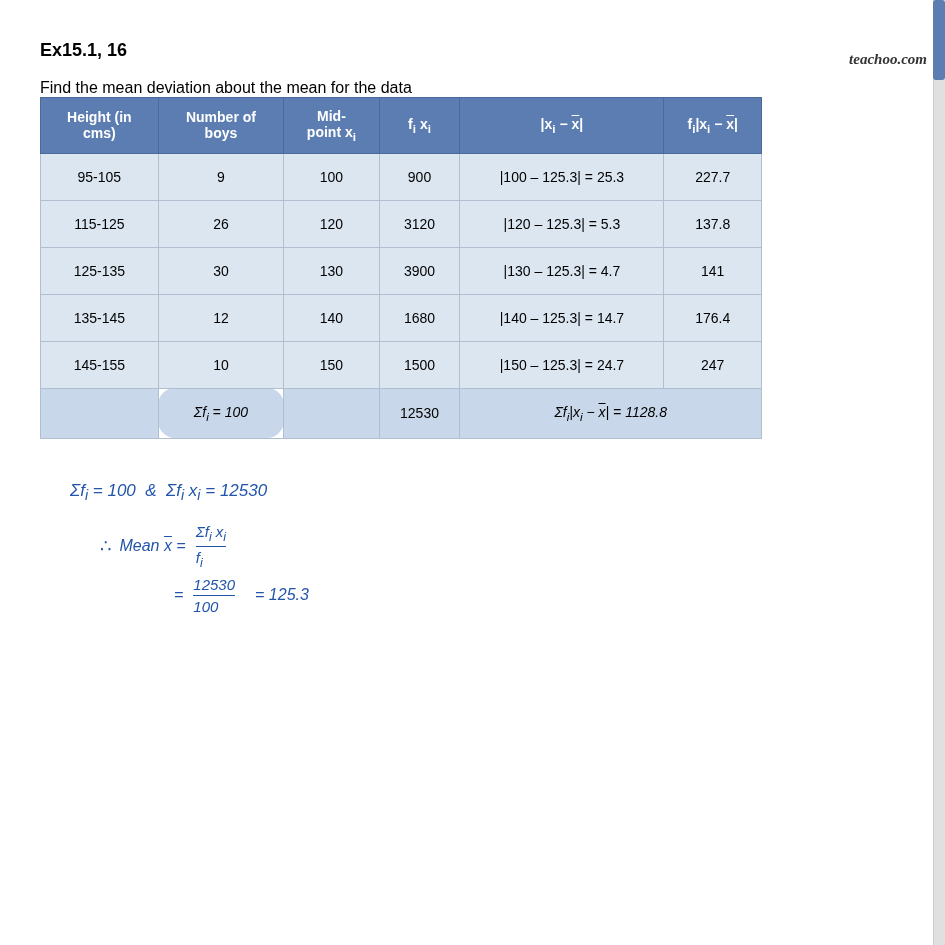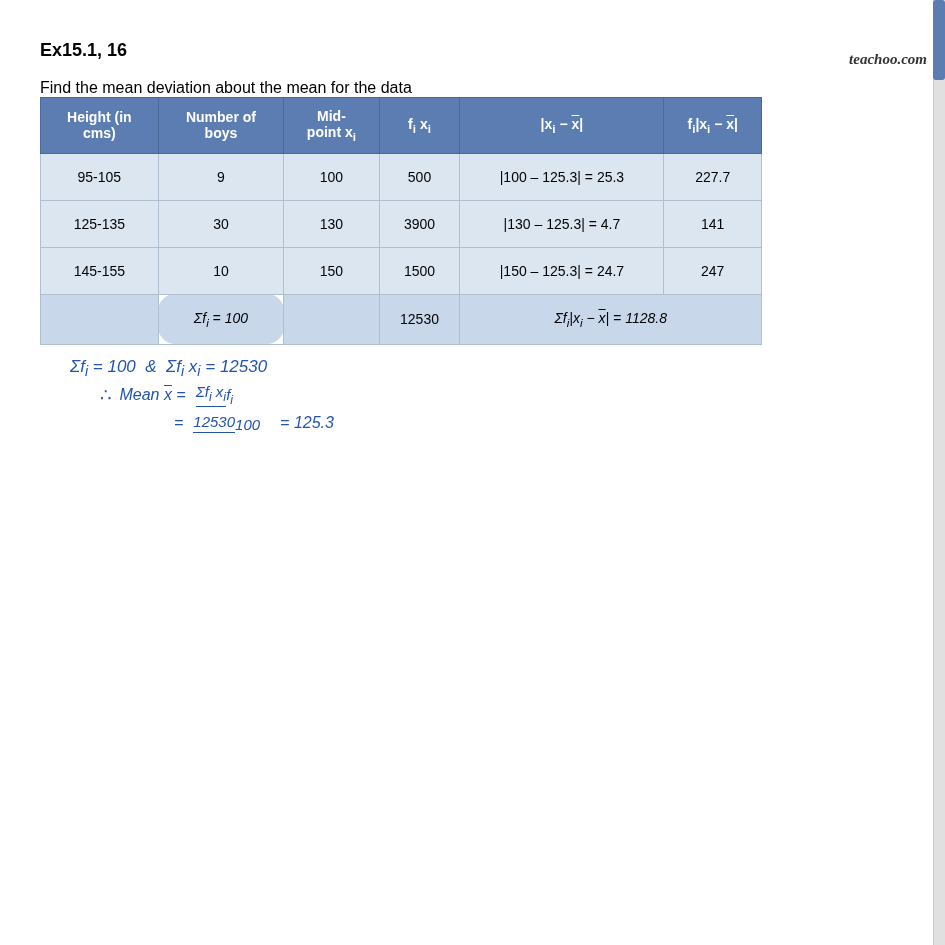--- a/index.html
+++ b/index.html
@@ -31,21 +31,21 @@
       margin-top: 10px;
     }
 
     .problem-statement {
       font-size: 16px;
     }
 
     table {
       border-collapse: collapse;
       width: 722px;
-      margin-bottom: 12px;
+      margin-bottom: 42px;
     }
 
     table thead tr th {
       background-color: #5b7db1;
       color: white;
       font-weight: bold;
       text-align: center;
       padding: 10px 8px;
       border: 1px solid #4a6a9a;
       font-size: 14px;
@@ -69,21 +69,21 @@
     }
 
     .summary-section {
       margin-top: 10px;
       margin-left: 30px;
     }
 
     .sum-line {
       font-size: 17px;
       color: #2255aa;
-      margin-bottom: 4px;
+      margin-bottom: 20px;
       font-style: italic;
     }
 
     .mean-section {
       margin-left: 30px;
       color: #2255aa;
       font-size: 16px;
     }
 
     .mean-line {
@@ -94,22 +94,22 @@
     }
 
     .therefore-symbol {
       font-size: 18px;
       margin-right: 8px;
       font-style: normal;
     }
 
     .fraction {
       display: inline-flex;
-      flex-direction: row;
-      align-items: flex-end;
+      flex-direction: column;
+      align-items: flex-start;
       vertical-align: middle;
       margin: 0 4px;
       font-style: italic;
     }
 
     .fraction .numerator {
       border-bottom: 1.5px solid #2255aa;
       padding-bottom: 2px;
       font-size: 15px;
       text-align: center;
@@ -172,31 +172,47 @@
       <th>f<sub>i</sub> x<sub>i</sub></th>
       <th>|x<sub>i</sub> − <span style="text-decoration:overline">x</span>|</th>
       <th>f<sub>i</sub>|x<sub>i</sub> − <span style="text-decoration:overline">x</span>|</th>
     </tr>
   </thead>
   <tbody>
     <tr>
       <td>95-105</td>
       <td>9</td>
       <td>100</td>
-      <td>500</td>
+      <td>900</td>
       <td>|100 – 125.3| = 25.3</td>
       <td>227.7</td>
+    </tr>
+    <tr>
+      <td>115-125</td>
+      <td>26</td>
+      <td>120</td>
+      <td>3120</td>
+      <td>|120 – 125.3| = 5.3</td>
+      <td>137.8</td>
     </tr>
     <tr>
       <td>125-135</td>
       <td>30</td>
       <td>130</td>
       <td>3900</td>
       <td>|130 – 125.3| = 4.7</td>
       <td>141</td>
+    </tr>
+    <tr>
+      <td>135-145</td>
+      <td>12</td>
+      <td>140</td>
+      <td>1680</td>
+      <td>|140 – 125.3| = 14.7</td>
+      <td>176.4</td>
     </tr>
     <tr>
       <td>145-155</td>
       <td>10</td>
       <td>150</td>
       <td>1500</td>
       <td>|150 – 125.3| = 24.7</td>
       <td>247</td>
     </tr>
     <tr>

